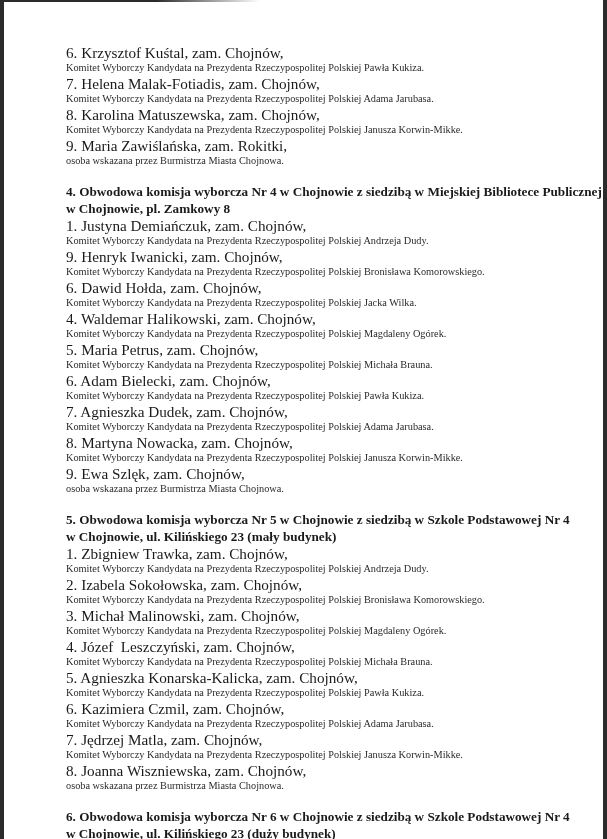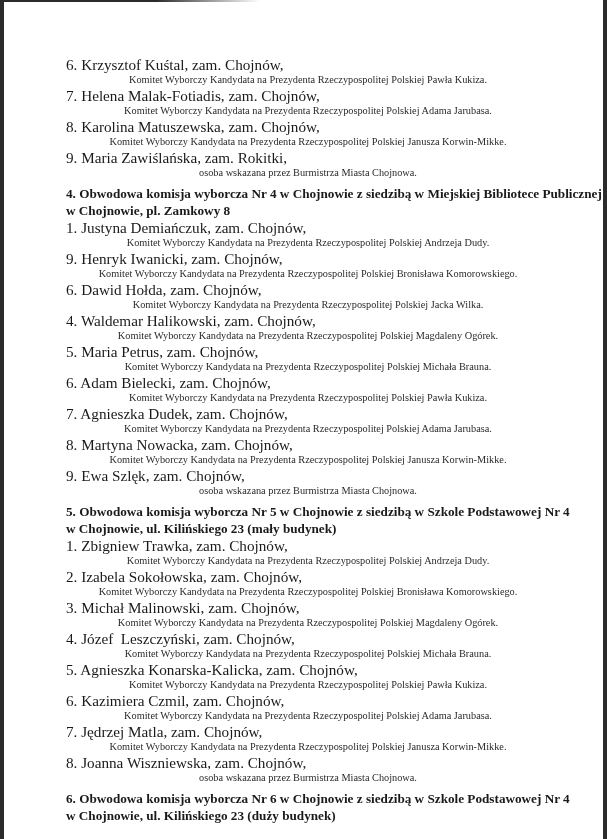--- a/index.html
+++ b/index.html
@@ -14,30 +14,29 @@
     .scan-edge-top { position: absolute; left: 0; top: 0; width: 260px; height: 2px; background: linear-gradient(to right, #2b2b2b, #2b2b2b 60%, rgba(43,43,43,0)); }
     .page {
       position: absolute; left: 66px; top: 44px; width: 484px;
     }
     .member-name {
       font-size: 15.2px; line-height: 18px; white-space: nowrap;
     }
     .member-role {
       font-size: 10.3px; line-height: 12px; white-space: nowrap; margin-bottom: 1px;
       color: #2a2a2a;
-      text-align: center;
     }
-    .section { margin-top: 7px; }
+    .section { margin-top: 17px; }
     .section-title {
       font-weight: bold; font-size: 13.2px; line-height: 16.5px;
       text-align: justify; text-align-last: left;
     }
     .section-title .l1 { display: block; text-align: justify; text-align-last: justify; white-space: nowrap; }
     .section-title .l2 { display: block; }
-    .section.first-cont { margin-top: 12px; }
+    .section.first-cont { margin-top: 0; }
   </style>
 </head>
 <body>
 
 <div class="scan-edge-left"></div>
 <div class="scan-edge-right"></div>
 <div class="scan-edge-top"></div>
 
 <div class="page">
 

